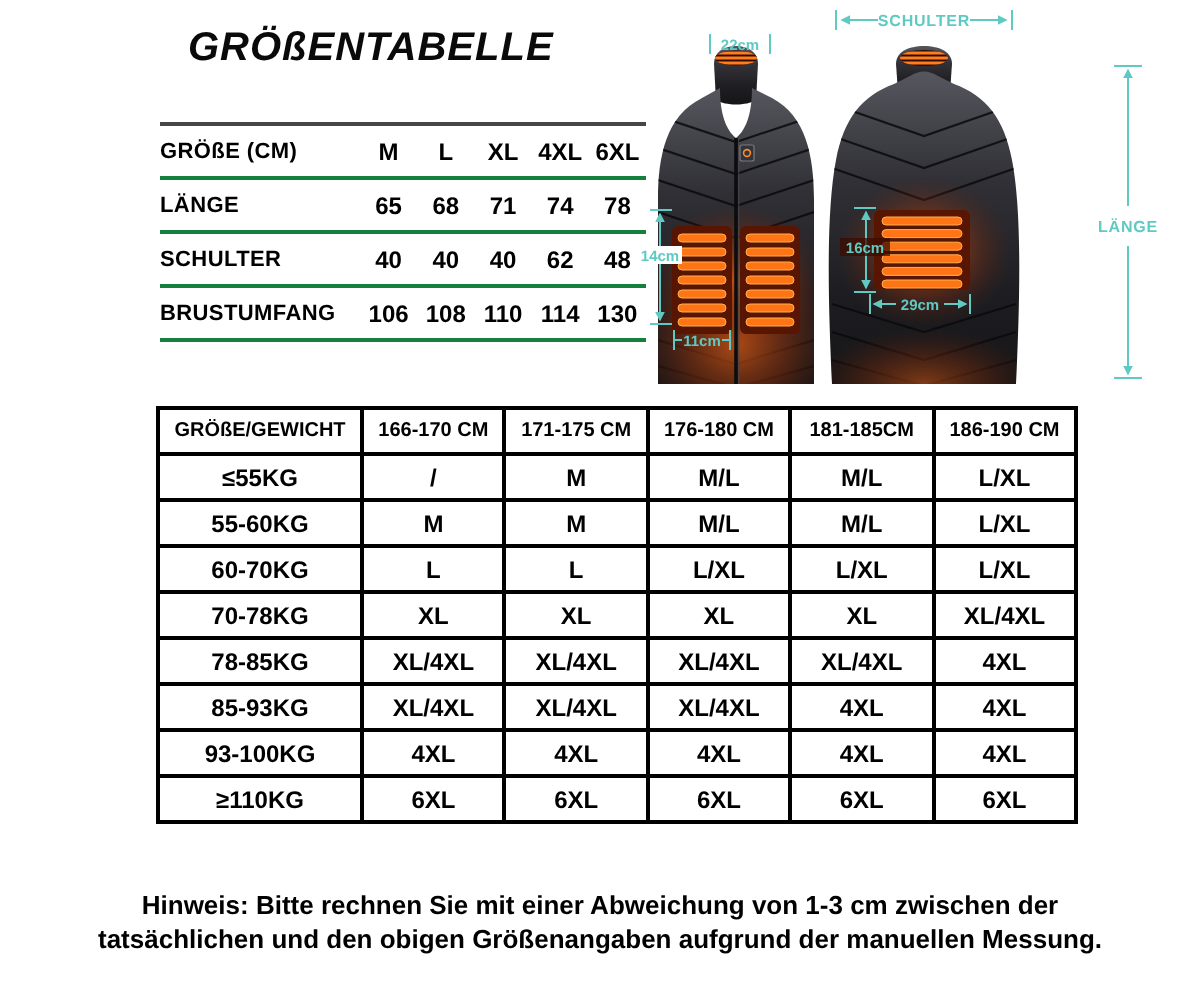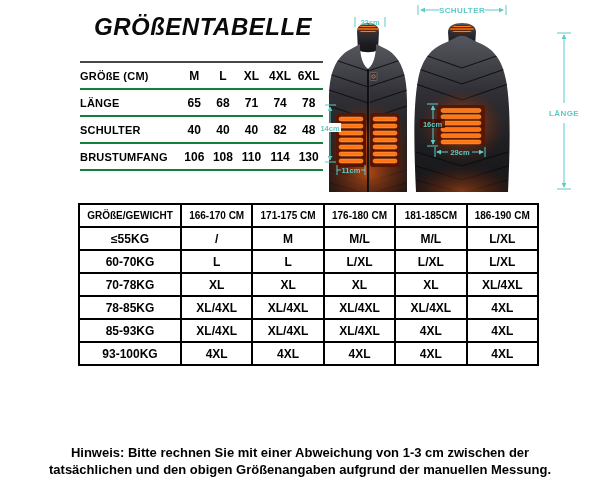--- a/index.html
+++ b/index.html
@@ -1,18 +1,18 @@
 <!DOCTYPE html>
 <html><head>
 <meta charset="utf-8">
 <style>
   html,body{margin:0;padding:0;background:#fff;}
   .page{position:relative;width:600px;height:497px;background:#ffffff;overflow:hidden;
         font-family:"Liberation Sans","DejaVu Sans",sans-serif;color:#000;}
-  .title{position:absolute;left:94px;top:13px;margin:0;font-size:24px;font-weight:bold;
+  .title{position:absolute;left:94px;top:13px;margin:0;font-size:20px;font-weight:bold;
          font-style:italic;letter-spacing:.5px;color:#0a0a0a;}
   
   .spec-table{position:absolute;left:80px;top:61px;width:243px;border-top:2px solid #474747;}
   .spec-row{display:grid;grid-template-columns:100px repeat(5,1fr);align-items:center;
             height:25px;border-bottom:2px solid #15803d;font-weight:bold;}
   .spec-label{font-size:11px;letter-spacing:.2px;}
   .spec-val{font-size:12px;text-align:center;}
   
   .figure{position:absolute;left:315px;top:0;width:285px;height:200px;}
   .figure svg{display:block;}
@@ -51,21 +51,21 @@
       <span class="spec-val">68</span>
       <span class="spec-val">71</span>
       <span class="spec-val">74</span>
       <span class="spec-val">78</span>
     </div>
     <div class="spec-row">
       <span class="spec-label">SCHULTER</span>
       <span class="spec-val">40</span>
       <span class="spec-val">40</span>
       <span class="spec-val">40</span>
-      <span class="spec-val">82</span>
+      <span class="spec-val">62</span>
       <span class="spec-val">48</span>
     </div>
     <div class="spec-row">
       <span class="spec-label">BRUSTUMFANG</span>
       <span class="spec-val">106</span>
       <span class="spec-val">108</span>
       <span class="spec-val">110</span>
       <span class="spec-val">114</span>
       <span class="spec-val">130</span>
     </div>
@@ -256,20 +256,28 @@
     <tbody>
       <tr>
         <td>≤55KG</td>
         <td>/</td>
         <td>M</td>
         <td>M/L</td>
         <td>M/L</td>
         <td>L/XL</td>
       </tr>
       <tr>
+        <td>55-60KG</td>
+        <td>M</td>
+        <td>M</td>
+        <td>M/L</td>
+        <td>M/L</td>
+        <td>L/XL</td>
+      </tr>
+      <tr>
         <td>60-70KG</td>
         <td>L</td>
         <td>L</td>
         <td>L/XL</td>
         <td>L/XL</td>
         <td>L/XL</td>
       </tr>
       <tr>
         <td>70-78KG</td>
         <td>XL</td>
@@ -295,20 +303,28 @@
         <td>4XL</td>
       </tr>
       <tr>
         <td>93-100KG</td>
         <td>4XL</td>
         <td>4XL</td>
         <td>4XL</td>
         <td>4XL</td>
         <td>4XL</td>
       </tr>
+      <tr>
+        <td>≥110KG</td>
+        <td>6XL</td>
+        <td>6XL</td>
+        <td>6XL</td>
+        <td>6XL</td>
+        <td>6XL</td>
+      </tr>
     </tbody>
   </table>
 
   <p class="note">
     <span>Hinweis: Bitte rechnen Sie mit einer Abweichung von 1-3 cm zwischen der</span><br>
     <span>tatsächlichen und den obigen Größenangaben aufgrund der manuellen Messung.</span>
   </p>
 
 </div>
 

